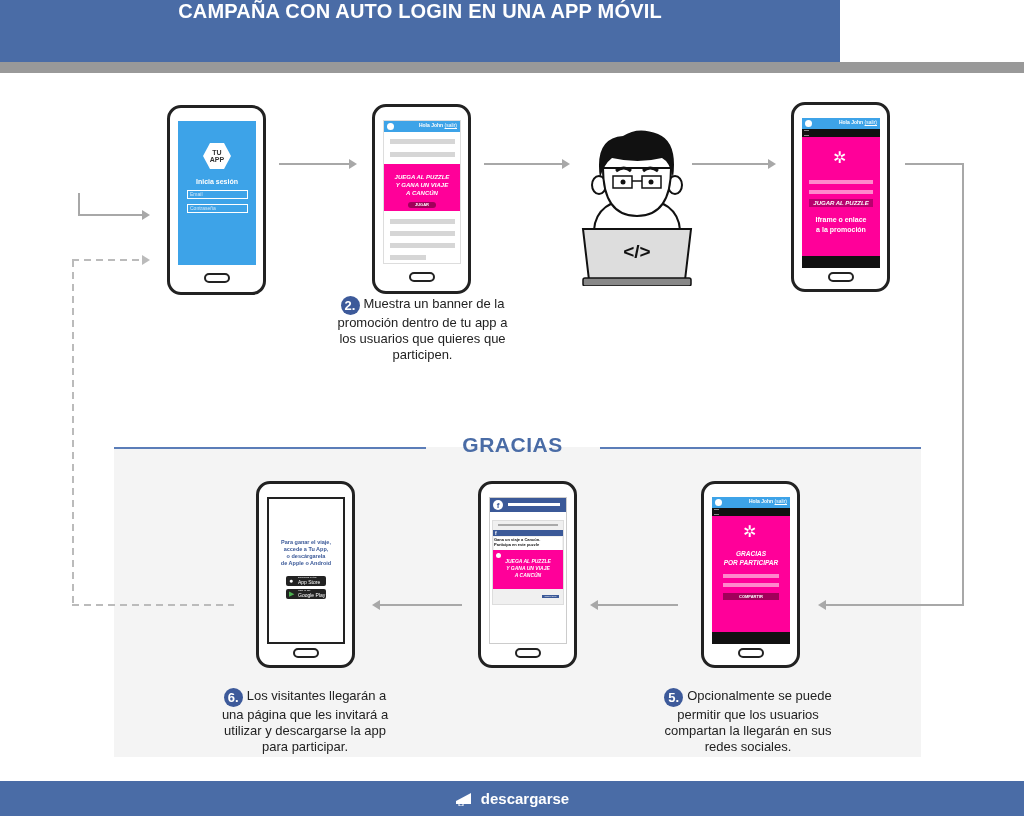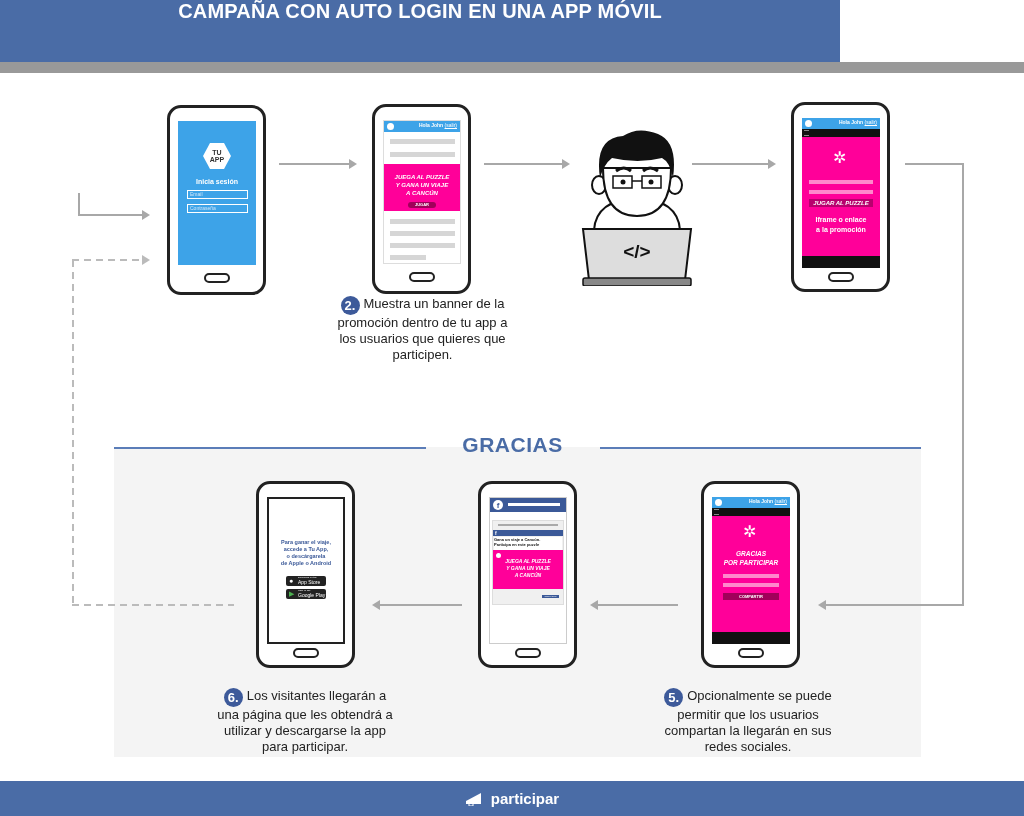--- a/index.html
+++ b/index.html
@@ -234,26 +234,26 @@
       <div style="position:absolute;left:17px;top:90px;width:40px;height:10px;background:#222;border-radius:2px;color:#fff;">
         <span style="position:absolute;left:3px;top:1px;font-size:7px;line-height:8px;color:#4caf50;">▶</span>
         <span style="position:absolute;left:12px;top:0;font-size:2.5px;line-height:3px;">GET IT ON</span>
         <span style="position:absolute;left:12px;top:3px;font-size:5px;line-height:6px;">Google Play</span>
       </div>
     </div>
     <div class="home-btn" style="top:164px;"></div>
   </div>
 
   <div class="abs step-text" style="left:215px;top:688px;width:180px;">
-    <span class="num">6.</span><span>Los visitantes llegarán a una página que les obtendrá a utilizar y descargarse la app para participar.</span>
+    <span class="num">6.</span><span>Los visitantes llegarán a una página que les invitará a utilizar y descargarse la app para participar.</span>
   </div>
   <div class="abs step-text" style="left:658px;top:688px;width:180px;">
     <span class="num">5.</span><span>Opcionalmente se puede permitir que los usuarios compartan la llegarán en sus redes sociales.</span>
   </div>
 
   <div class="abs footer">
     <svg width="20" height="14" viewBox="0 0 20 14">
       <path d="M1 9 L16 1 L16 12 L1 12 Z" fill="#fff"></path>
       <rect x="4" y="11" width="4" height="3" fill="none" stroke="#fff" stroke-width="1"></rect>
     </svg>
-    <span class="footer-brand">participar</span>
+    <span class="footer-brand">descargarse</span>
   </div>
 </div>
 
 </body></html>

